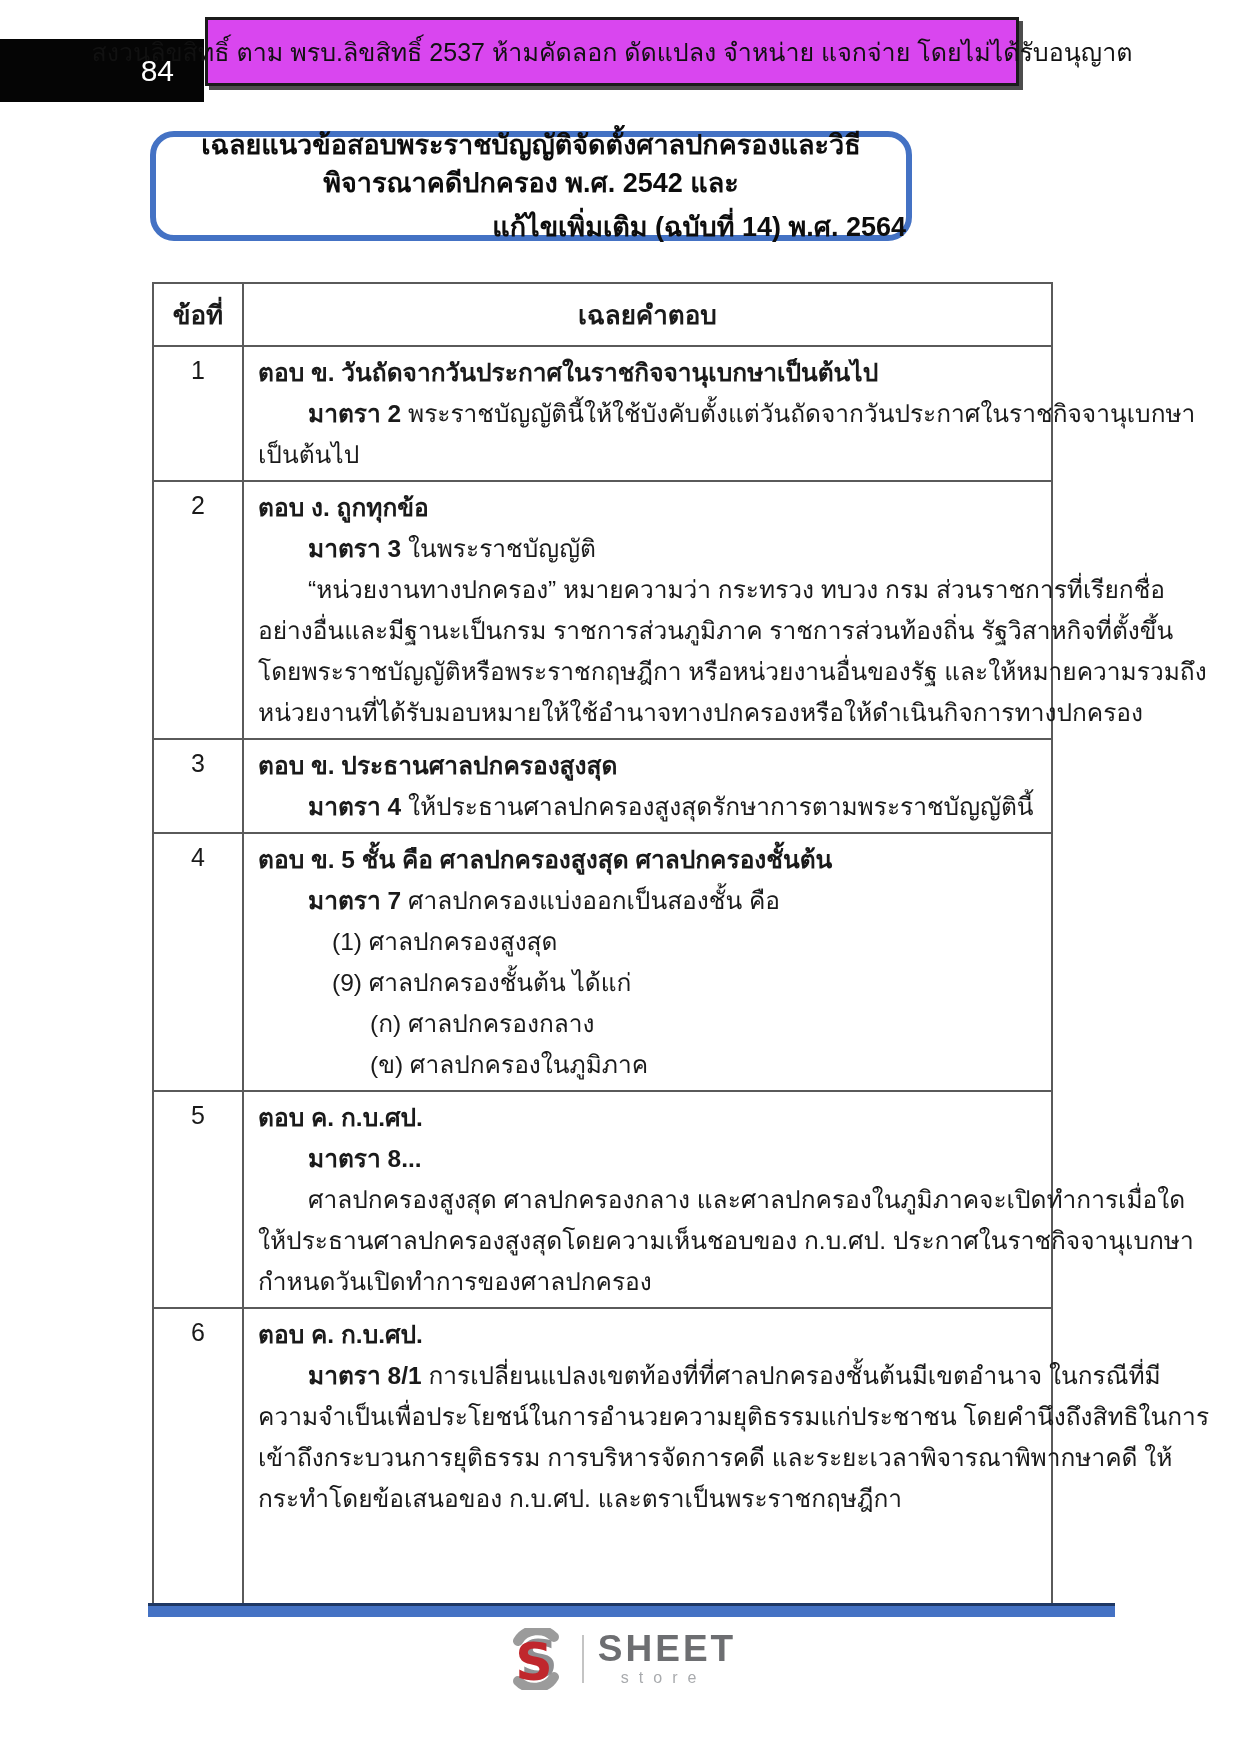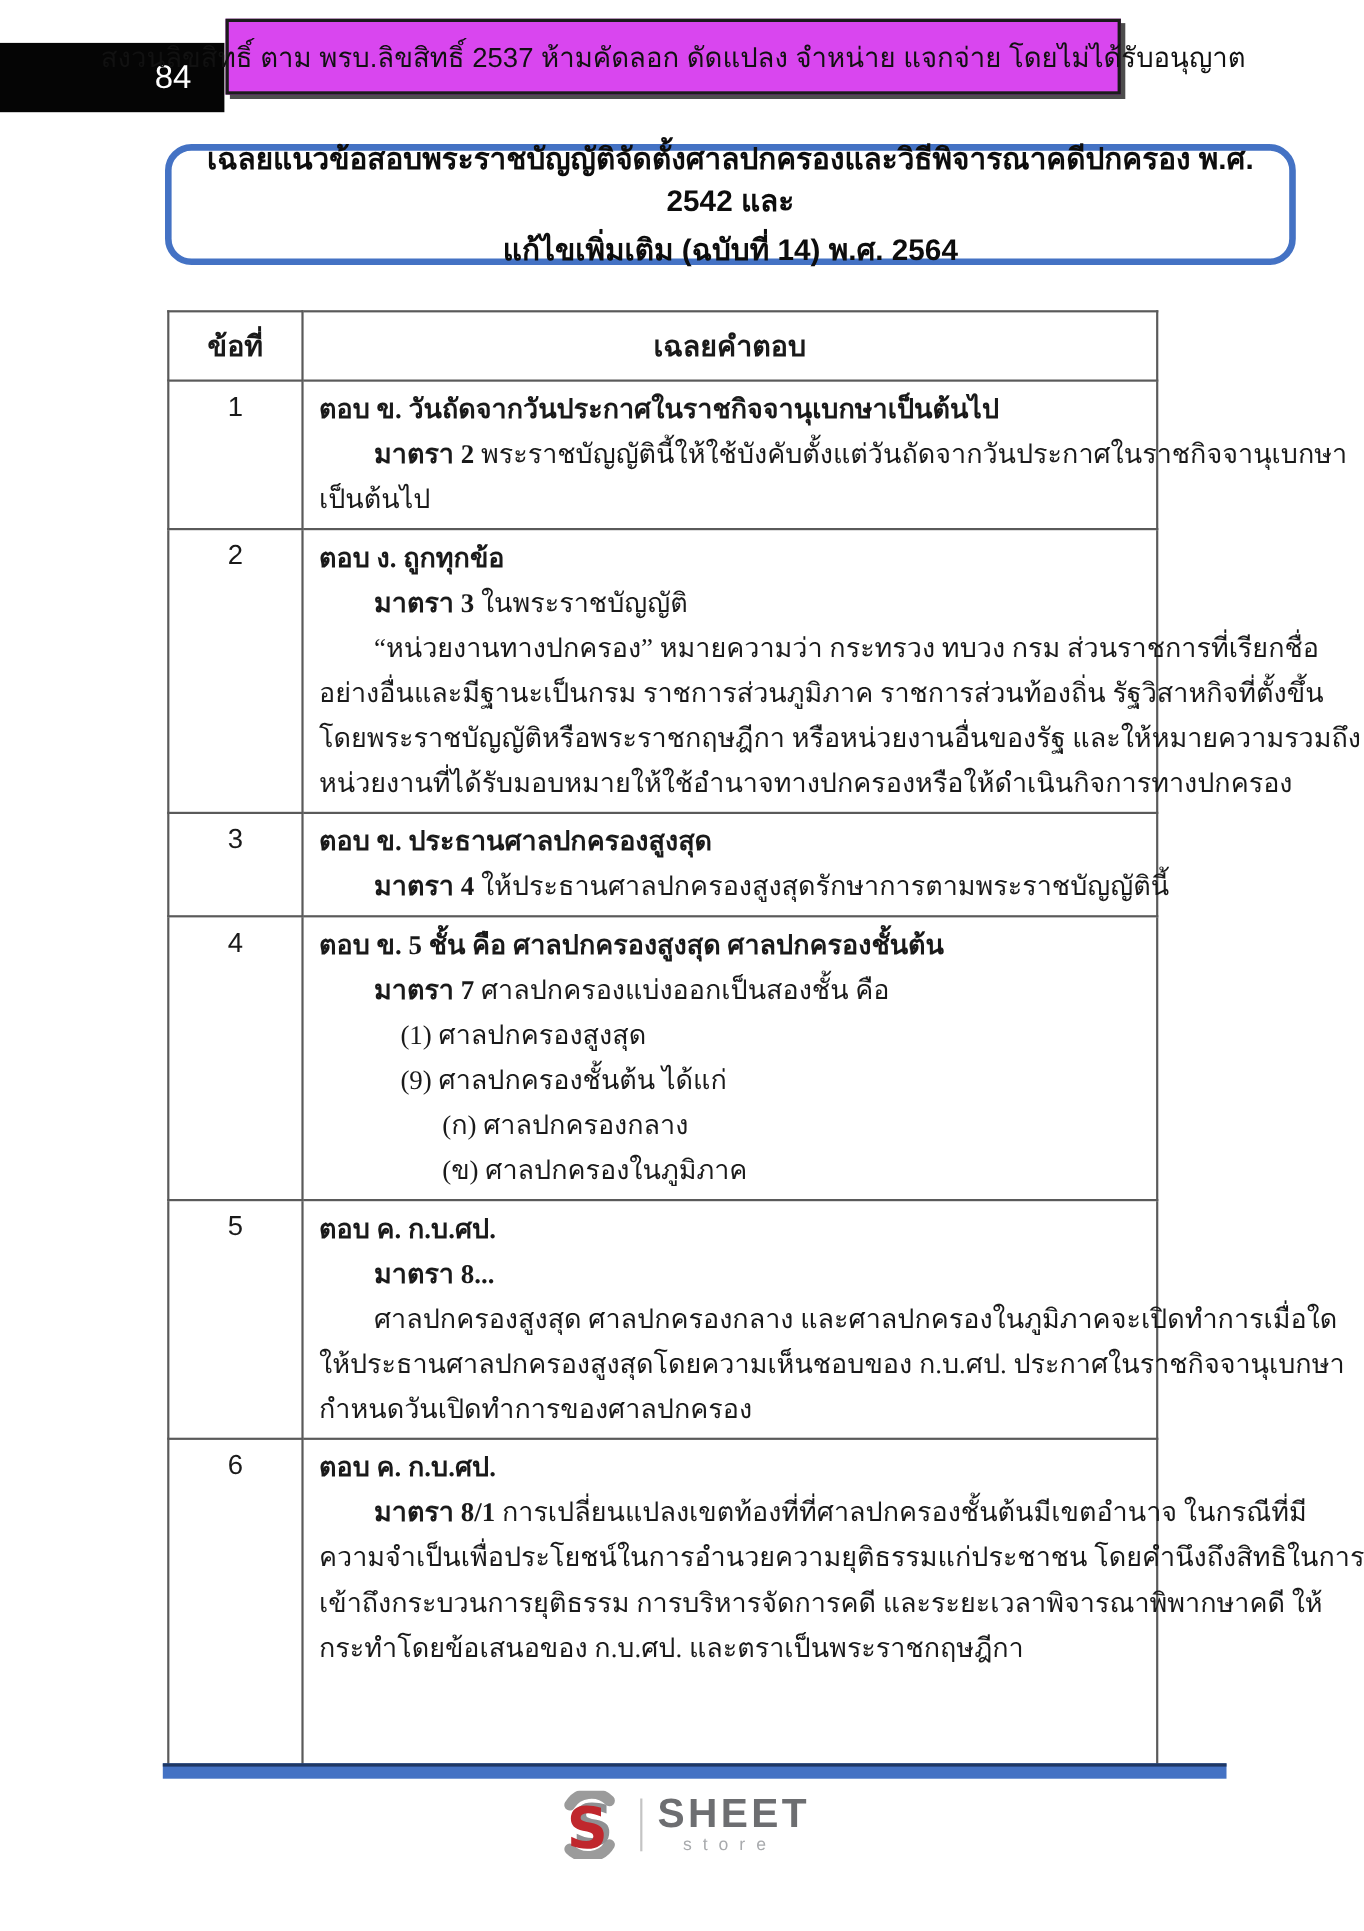--- a/index.html
+++ b/index.html
@@ -11,34 +11,34 @@
     display:flex;align-items:center;justify-content:flex-end;padding-right:30px;box-sizing:border-box;}
   .pagenum-box span{color:#ffffff;font-size:30px;}
 
   
   .copyright-box{position:absolute;left:205px;top:17px;width:814px;height:69px;background:#d946ef;
     border:3px solid #1b1b1b;box-shadow:4px 4px 0 #4d4d4d;box-sizing:border-box;
     display:flex;align-items:center;justify-content:center;}
   .copyright-box span{font-size:25px;color:#111;white-space:nowrap;}
 
   
-  .title-box{position:absolute;left:150px;top:131px;width:1028px;height:110px;
+  .title-box{position:absolute;left:150px;top:131px;width:762px;height:110px;
     border:6px solid #4472C4;border-radius:24px;background:#ffffff;box-sizing:border-box;
-    display:flex;flex-direction:column;align-items:center;justify-content:center;gap:6px;}
+    display:flex;flex-direction:column;align-items:flex-end;justify-content:center;gap:6px;}
   .title-box .tline{font-weight:bold;font-size:27px;line-height:38px;text-align:center;color:#0d0d0d;}
 
   
   table.ans-table{position:absolute;left:152px;top:282px;width:901px;border-collapse:collapse;
     table-layout:fixed;background:#ffffff;}
   table.ans-table, table.ans-table td, table.ans-table th{border:2px solid #5a5a5a;}
-  table.ans-table th{font-size:26px;font-weight:bold;padding:10px 20px;}
+  table.ans-table th{font-size:26px;font-weight:bold;padding:10px 4px;}
   th.col-num{width:80px;}
   td.num-cell{vertical-align:top;text-align:center;font-size:25px;padding-top:9px;}
   td.ans-cell{vertical-align:top;padding:5px 16px 5px 14px;}
-  .line{font-size:24.5px;line-height:41px;white-space:nowrap;overflow:visible;font-family:Liberation Serif, serif;}
+  .line{font-size:24.5px;line-height:41px;white-space:nowrap;overflow:visible;}
   .line .b{font-weight:bold;}
   .ind-0{padding-left:0;}
   .ind-1{padding-left:50px;}
   .ind-2{padding-left:74px;}
   .ind-3{padding-left:112px;}
   tr.body-row:last-child td.ans-cell{padding-bottom:85px;}
 
   
   .footer-bar{position:absolute;left:148px;top:1603px;width:967px;height:14px;
     background:#4472C4;border-top:3px solid #1F3864;box-sizing:border-box;}

